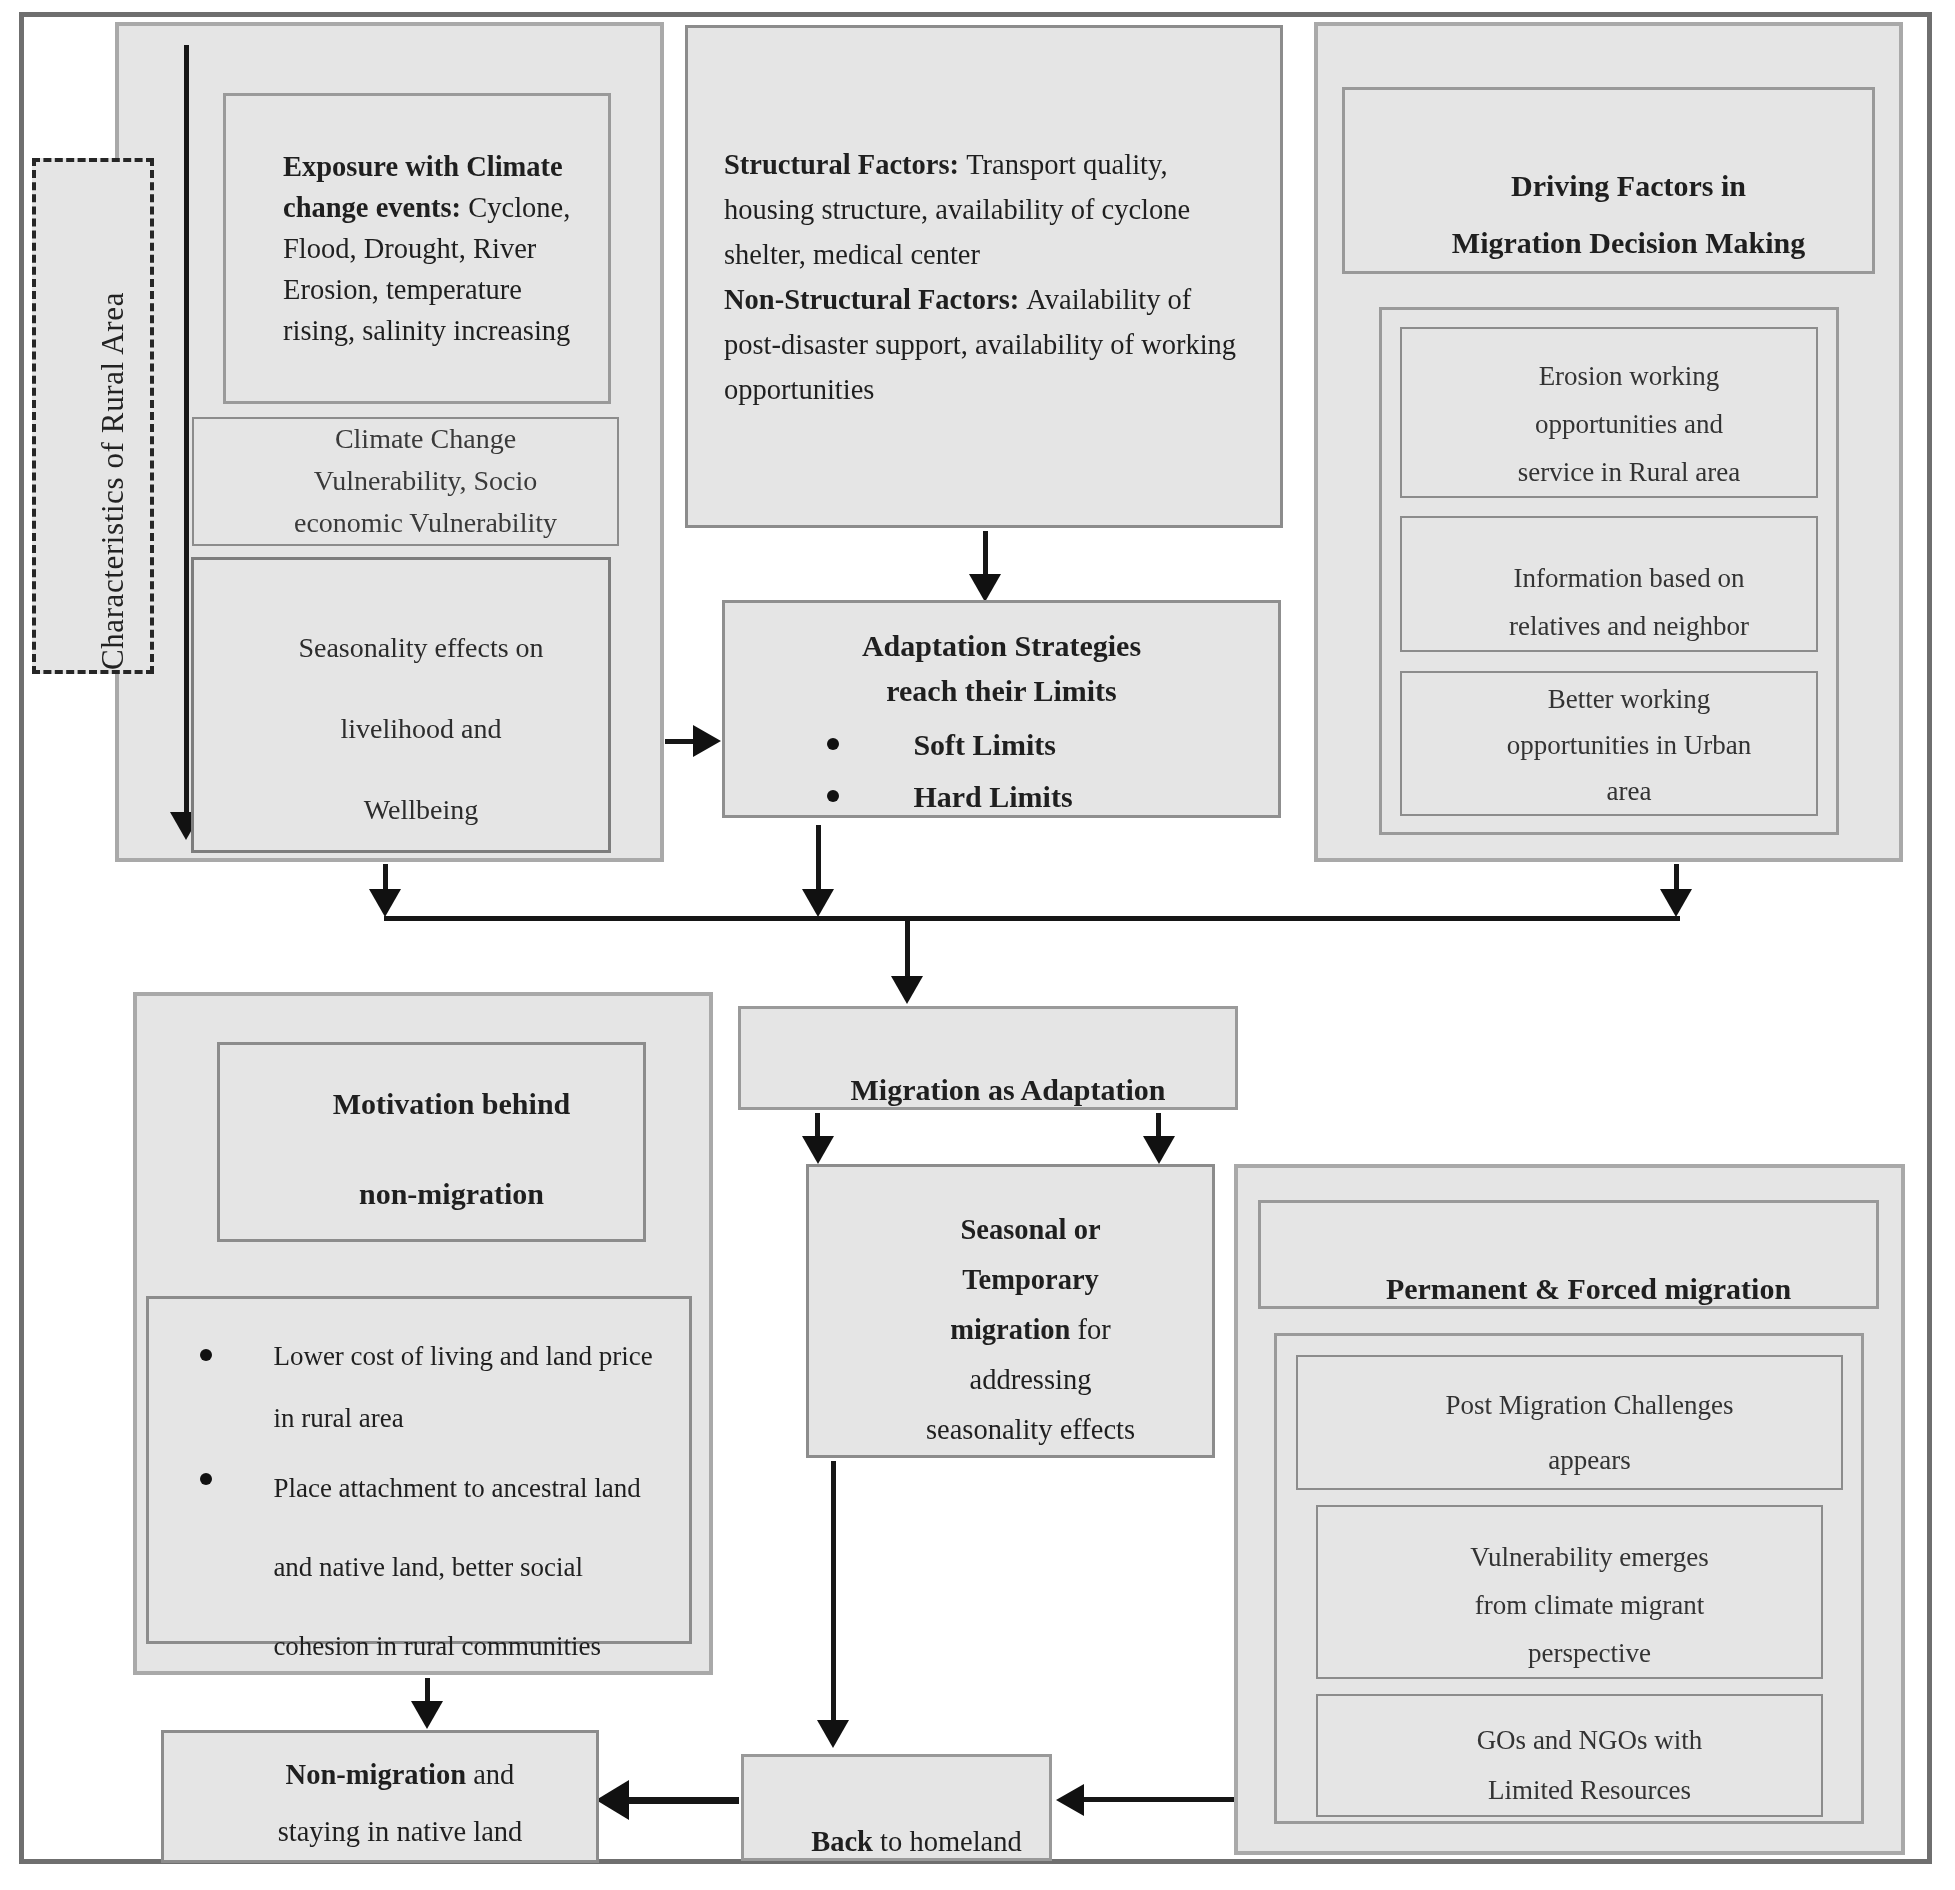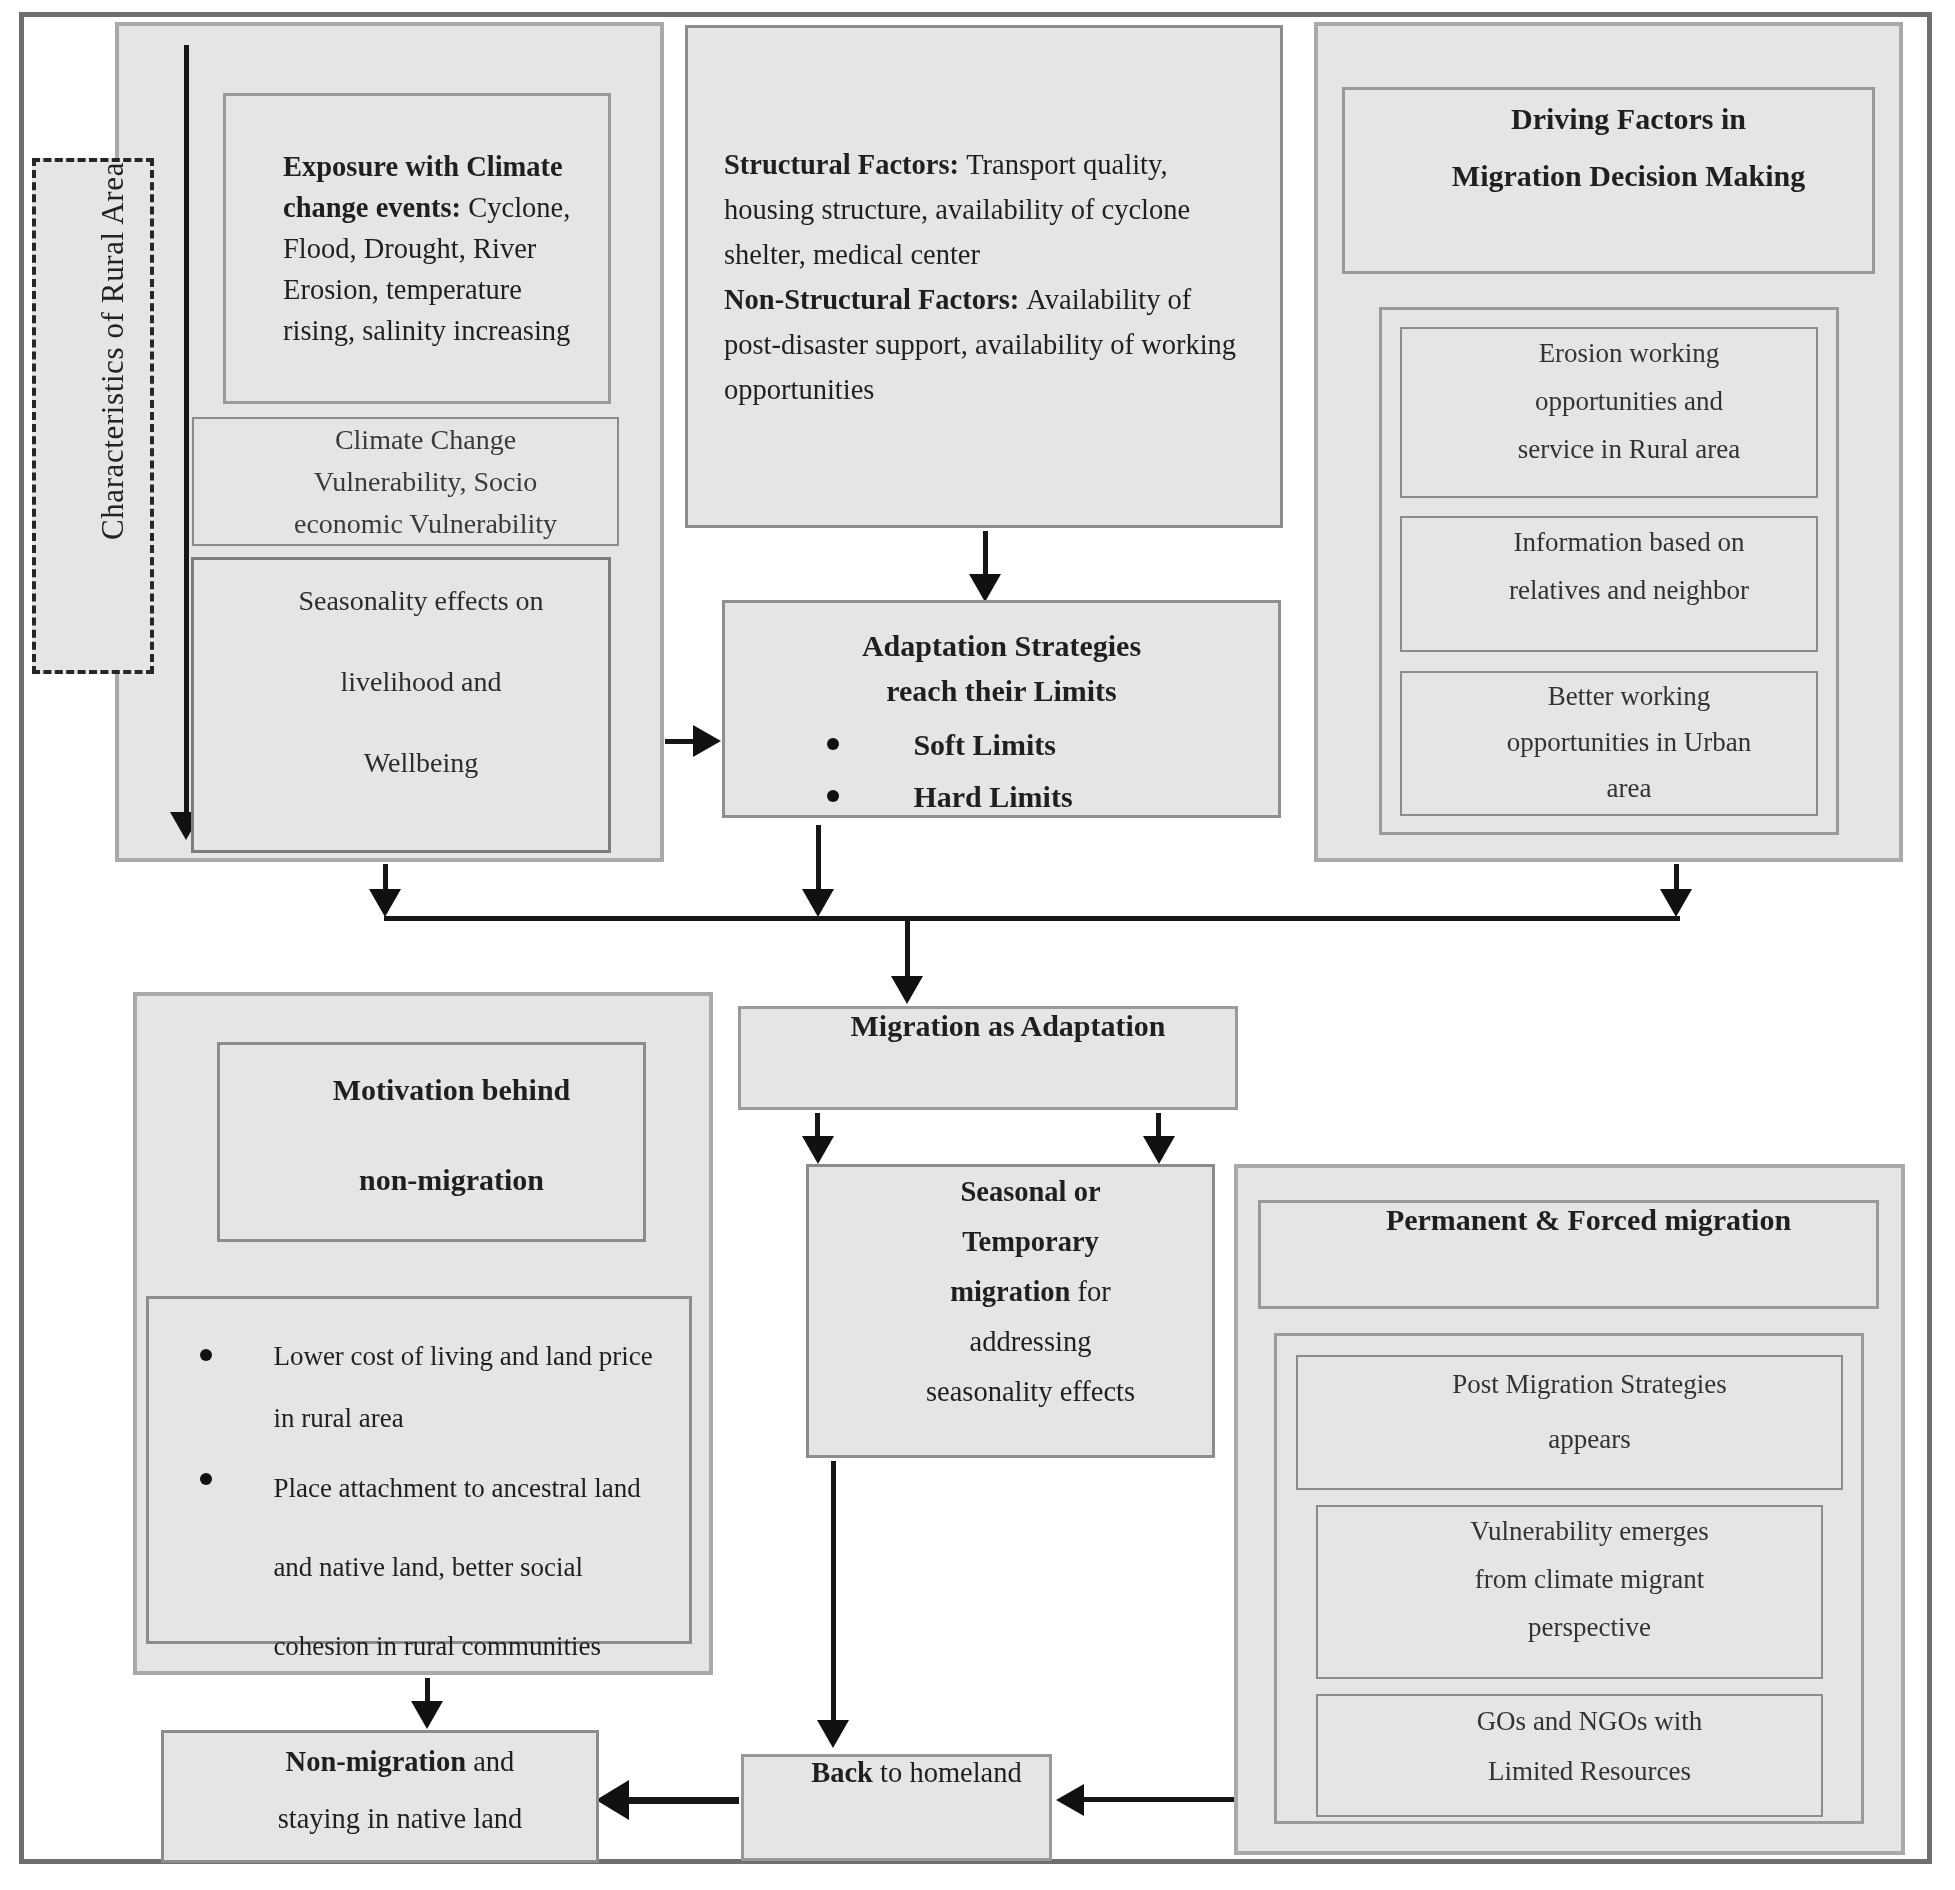--- a/index.html
+++ b/index.html
@@ -3,21 +3,21 @@
 <meta charset="utf-8">
 <style>
   html,body{margin:0;padding:0;background:#ffffff;}
   #canvas{
     position:relative;width:1955px;height:1890px;background:#ffffff;
     font-family:"Liberation Serif","DejaVu Serif",serif;color:#1f1f1f;
   }
   .abs{position:absolute;box-sizing:border-box;}
   .box{position:absolute;box-sizing:border-box;background:#e5e5e5;}
   .pre{white-space:pre-line;}
-  .center{display:flex;align-items:flex-start;justify-content:center;text-align:center;padding-left:40px;}
+  .center{display:flex;align-items:flex-end;justify-content:center;text-align:center;padding-left:40px;}
   .vcol{display:flex;flex-direction:column;justify-content:center;}
   .vline{position:absolute;width:5px;background:#161616;}
   .hline{position:absolute;height:5px;background:#161616;}
   .ah-down{position:absolute;width:0;height:0;border-left:16px solid transparent;border-right:16px solid transparent;border-top:28.5px solid #111;}
   .ah-right{position:absolute;width:0;height:0;border-top:16px solid transparent;border-bottom:16px solid transparent;border-left:28.5px solid #111;}
   .ah-left{position:absolute;width:0;height:0;border-top:16px solid transparent;border-bottom:16px solid transparent;border-right:28.5px solid #111;}
   .ah-left.big{border-top-width:20px;border-bottom-width:20px;border-right-width:33px;}
   .b{font-weight:bold;}
   .txt46{font-size:28.5px;line-height:41px;}
   .txt44{font-size:27px;line-height:48px;}
@@ -148,21 +148,21 @@
 addressing
 seasonality effects</span></div>
   </div>
 
   <div class="box" style="left:1234px;top:1164px;width:671px;height:691px;border:4.3px solid #a9a9a9;"></div>
   <div class="box center" style="left:1258px;top:1200px;width:621px;height:109px;border:3.1px solid #999;">
     <div class="hdr48">Permanent &amp; Forced migration</div>
   </div>
   <div class="box" style="left:1274px;top:1333px;width:590px;height:491px;border:3.1px solid #9a9a9a;"></div>
   <div class="box center" style="left:1296px;top:1355px;width:547px;height:135px;border:2.5px solid #8c8c8c;">
-    <div class="pre" style="font-size:27px;line-height:55px;color:#333;">Post Migration Strategies
+    <div class="pre" style="font-size:27px;line-height:55px;color:#333;">Post Migration Challenges
 appears</div>
   </div>
   <div class="box center" style="left:1316px;top:1505px;width:507px;height:174px;border:2.5px solid #8c8c8c;">
     <div class="pre" style="font-size:27px;line-height:48px;color:#333;">Vulnerability emerges
 from climate migrant
 perspective</div>
   </div>
   <div class="box center" style="left:1316px;top:1694px;width:507px;height:123px;border:2.5px solid #8c8c8c;">
     <div class="pre" style="font-size:27px;line-height:50px;color:#333;">GOs and NGOs with
 Limited Resources</div>

